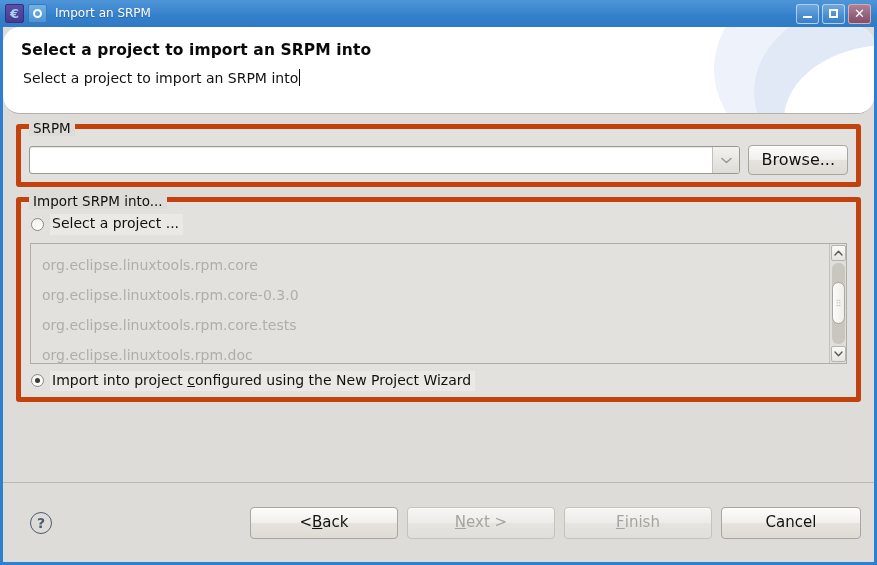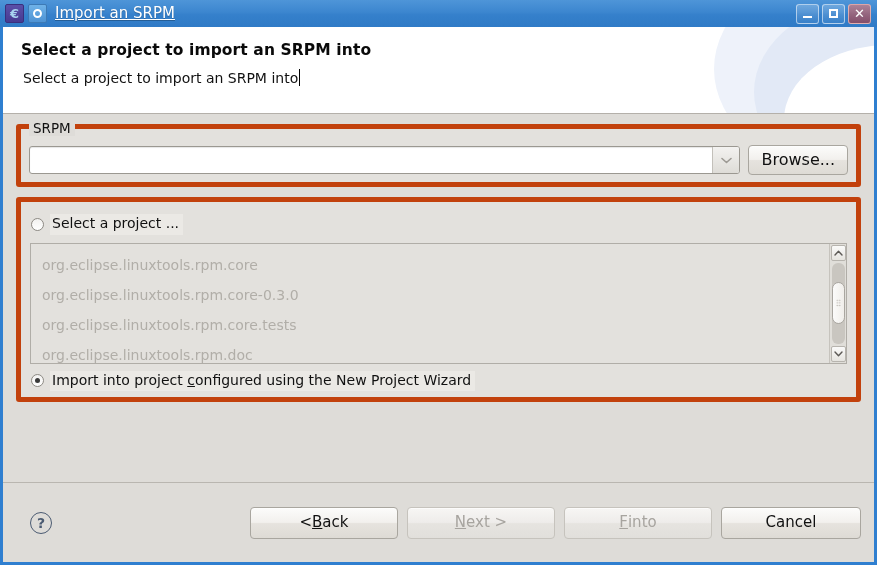--- a/index.html
+++ b/index.html
@@ -73,27 +73,26 @@
   .tb-icon-win .ring {
     width: 9px;
     height: 9px;
     border-radius: 50%;
     border: 2.5px solid #ffffff;
     box-sizing: border-box;
   }
   .tb-title {
     flex: 1 1 auto;
     color: #ffffff;
-    font-size: 15px;
+    font-size: 12px;
     line-height: 27px;
     padding-left: 4px;
     white-space: nowrap;
     overflow: hidden;
     text-shadow: 0 1px 1px rgba(0,0,0,0.25);
-    text-decoration: underline;
   }
   .tb-buttons {
     flex: 0 0 auto;
     display: flex;
     align-items: center;
     gap: 3px;
     padding-right: 3px;
   }
   .tb-btn {
     width: 23px;
@@ -141,20 +140,21 @@
     position: relative;
   }
 
   
   .wiz-header {
     flex: 0 0 86px;
     background: #ffffff;
     position: relative;
     overflow: hidden;
     border-bottom: 1px solid #b4b0aa;
+    border-radius: 17px;
   }
   .wiz-header .deco1 {
     position: absolute;
     right: -90px;
     top: -58px;
     width: 250px;
     height: 200px;
     border-radius: 50%;
     background: #eef2fa;
   }
@@ -518,20 +518,21 @@
               <svg width="11" height="7" viewBox="0 0 11 7" aria-hidden="true">
                 <path d="M1 1.5 L5.5 5.5 L10 1.5" fill="none" stroke="#9d9a94" stroke-width="1.6" stroke-linecap="round" stroke-linejoin="round"></path>
               </svg>
             </div>
           </div>
           <button class="btn btn-browse">Browse...</button>
         </div>
       </div>
 
       <div class="group group-import">
+        <span class="group-title">Import SRPM into...</span>
 
         <div class="radio-line radio-sel-project">
           <span class="radio-mark"></span>
           <span class="radio-label">Select a project ...</span>
         </div>
 
         <div class="list-wrap">
           <div class="list-items">
             <div class="list-item">org.eclipse.linuxtools.rpm.core</div>
             <div class="list-item">org.eclipse.linuxtools.rpm.core-0.3.0</div>
@@ -578,21 +579,21 @@
 
         <button class="btn btn-footer" data-disabled="true">
           <span></span>
             <span class="mnemonic">N</span>
             <span>ext &gt;</span>
         </button>
 
         <button class="btn btn-footer" data-disabled="true">
           <span></span>
             <span class="mnemonic">F</span>
-            <span>into</span>
+            <span>inish</span>
         </button>
 
         <button class="btn btn-footer cancel">
           <span>Cancel</span>
         </button>
 
       </div>
     </div>
 
   </div>

